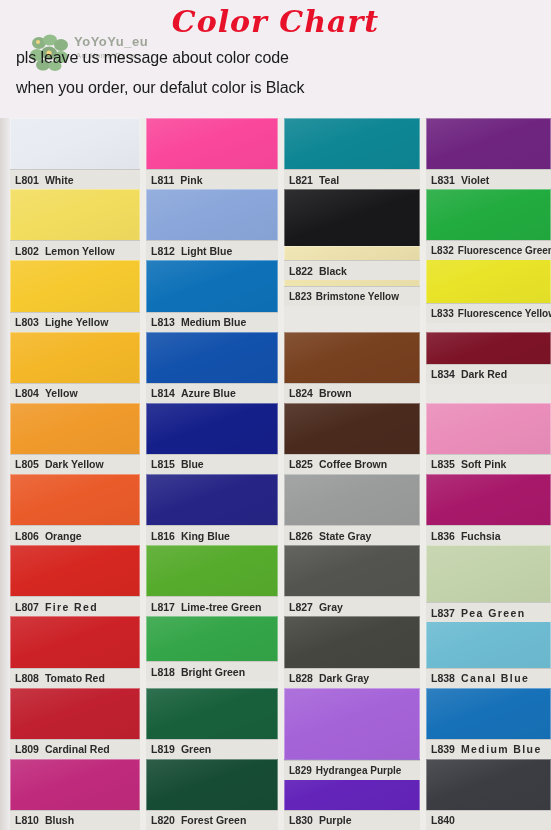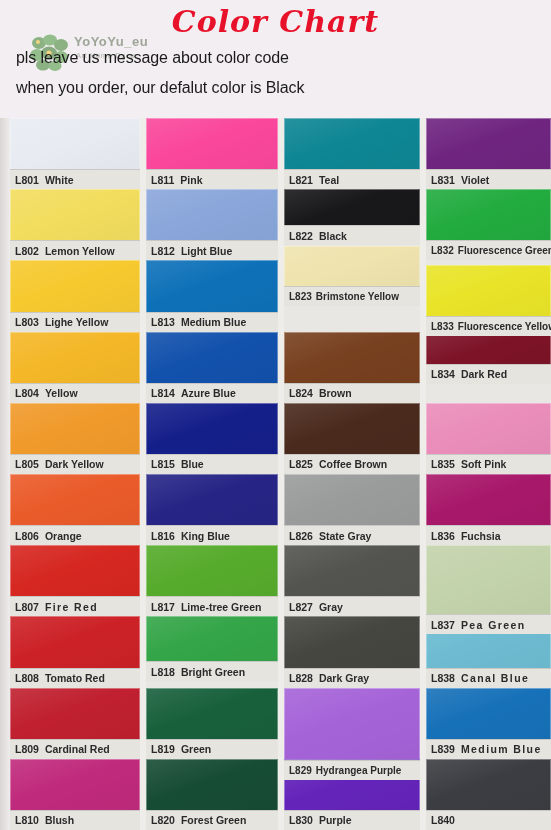--- a/index.html
+++ b/index.html
@@ -323,21 +323,21 @@
     </div>
   <div class="col c2">
       <div class="cell" style="height: 71.2px; position: absolute; top: 0px; left: 0px;">
         <div class="swatch" style="background: rgb(14, 134, 148);"></div>
         <div class="sheen"></div>
         <div class="strip">
           <span class="code">L821</span>
           <span class="nm">Teal</span>
         </div>
       </div>
-      <div class="cell" style="height: 56px; position: absolute; top: 71.2px; left: 0px; text-decoration: underline;">
+      <div class="cell" style="height: 91px; position: absolute; top: 71.2px; left: 0px; text-decoration: underline;">
         <div class="swatch" style="background: rgb(24, 24, 26);"></div>
         <div class="sheen"></div>
         <div class="strip">
           <span class="code">L822</span>
           <span class="nm">Black</span>
         </div>
       </div>
       <div class="cell" style="height: 60px; position: absolute; top: 128px; left: 0px;">
         <div class="swatch" style="background: rgb(239, 227, 174);"></div>
         <div class="sheen"></div>
@@ -413,21 +413,21 @@
         </div>
       </div>
       <div class="cell" style="height: 71.2px; position: absolute; top: 71.2px; left: 0px;">
         <div class="swatch" style="background: rgb(34, 171, 63);"></div>
         <div class="sheen"></div>
         <div class="strip tight">
           <span class="code">L832</span>
           <span class="nm">Fluorescence Green</span>
         </div>
       </div>
-      <div class="cell" style="height: 71.2px; position: absolute; top: 147px; left: 0px;">
+      <div class="cell" style="height: 71.2px; position: absolute; top: 134px; left: 0px;">
         <div class="swatch" style="background: rgb(233, 228, 40);"></div>
         <div class="sheen"></div>
         <div class="strip tight">
           <span class="code">L833</span>
           <span class="nm">Fluorescence Yellow</span>
         </div>
       </div>
       <div class="cell" style="height: 52px; position: absolute; top: 213.6px; left: 0px;">
         <div class="swatch" style="background: rgb(125, 19, 39);"></div>
         <div class="sheen"></div>
@@ -445,21 +445,21 @@
         </div>
       </div>
       <div class="cell" style="height: 71.2px; position: absolute; top: 356px; left: 0px;">
         <div class="swatch" style="background: rgb(168, 24, 106);"></div>
         <div class="sheen"></div>
         <div class="strip">
           <span class="code">L836</span>
           <span class="nm">Fuchsia</span>
         </div>
       </div>
-      <div class="cell" style="height: 89px; position: absolute; top: 427.2px; left: 0px;">
+      <div class="cell" style="height: 77px; position: absolute; top: 427.2px; left: 0px;">
         <div class="swatch" style="background: rgb(195, 211, 171);"></div>
         <div class="sheen"></div>
         <div class="strip wide">
           <span class="code">L837</span>
           <span class="nm">Pea  Green</span>
         </div>
       </div>
       <div class="cell" style="height: 71.2px; position: absolute; top: 498.4px; left: 0px;">
         <div class="swatch" style="background: rgb(110, 188, 210);"></div>
         <div class="sheen"></div>

